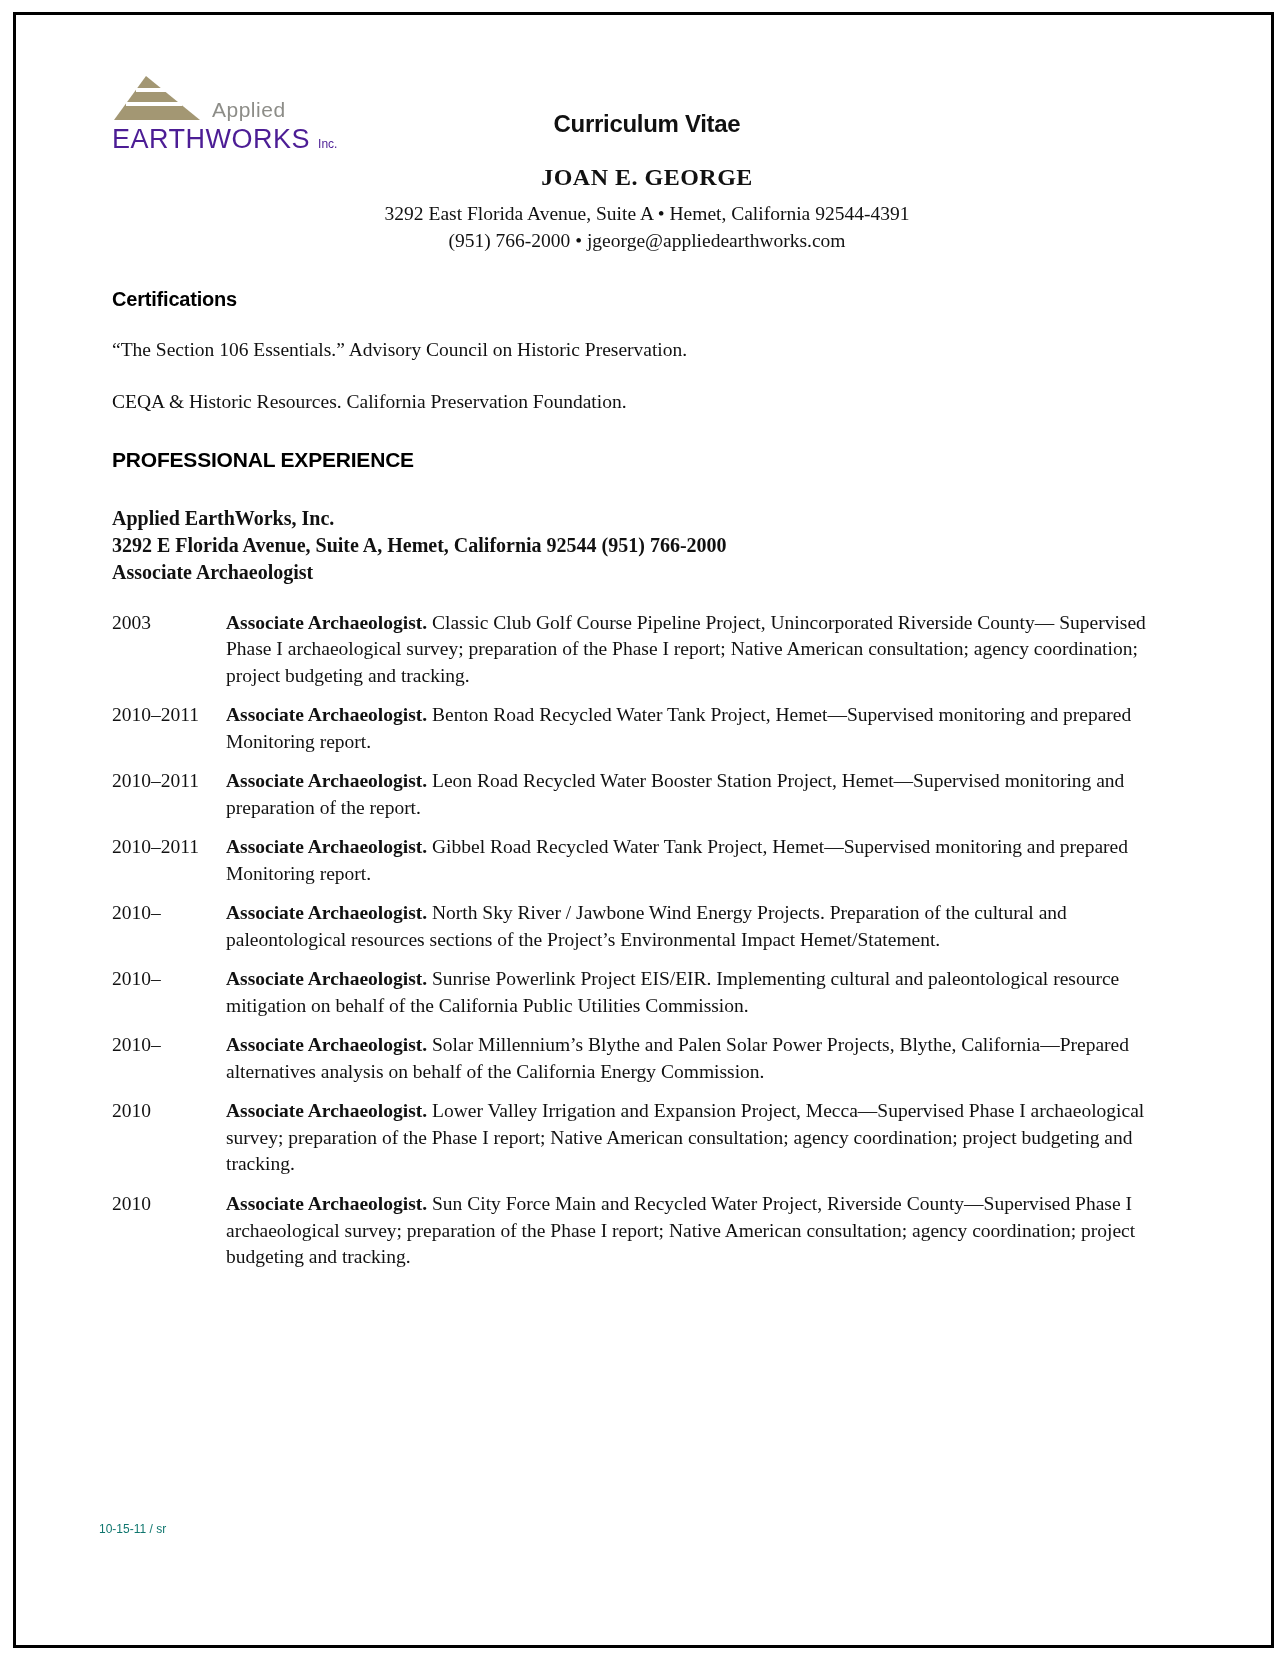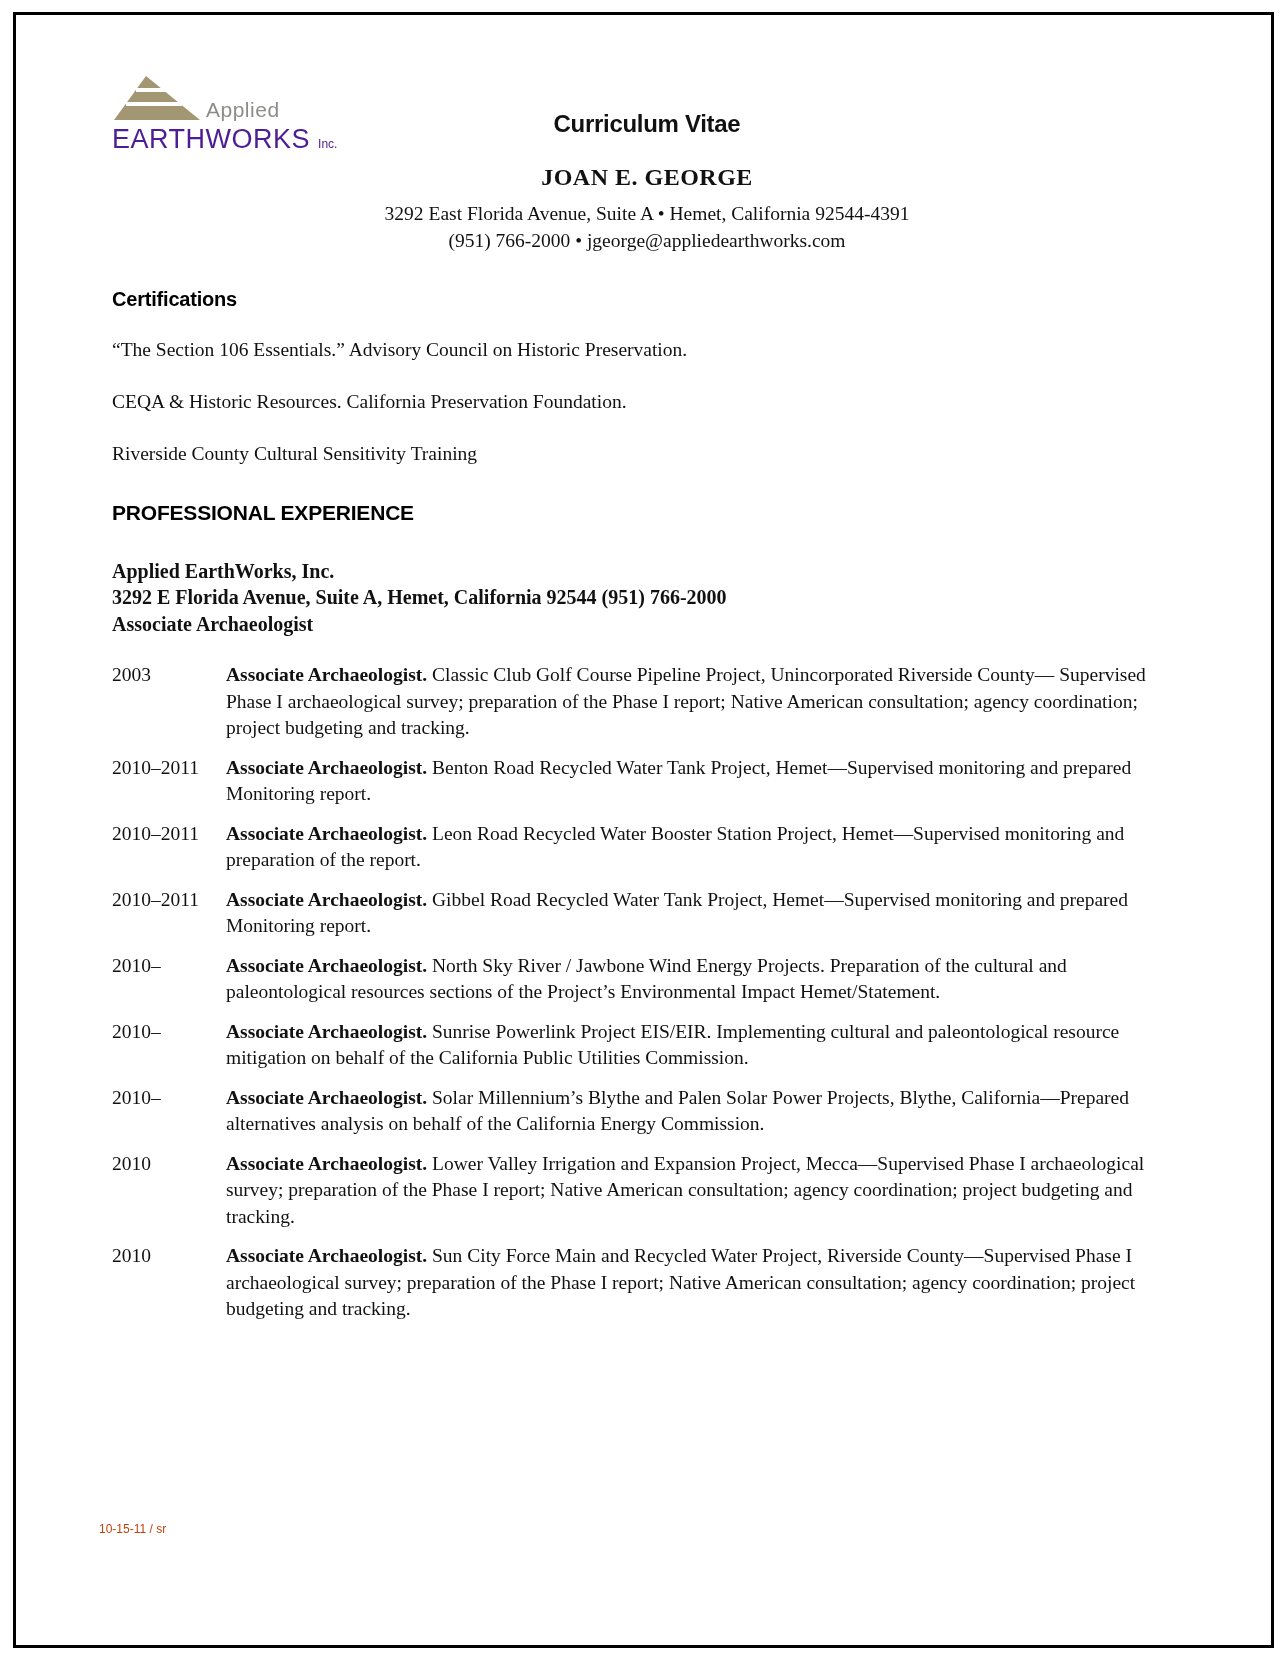--- a/index.html
+++ b/index.html
@@ -26,21 +26,21 @@
     padding: 52px 92px 0 99px;
   }
 
   
   .header-zone { position: relative; min-height: 100px; }
   .logo {
     position: absolute;
     left: 0; top: 10px;
     width: 205px;
   }
-  .logo-top { display: flex; align-items: flex-end; gap: 6px; }
+  .logo-top { display: flex; align-items: flex-end; gap: 12px; }
   .logo-applied {
     font-family: "Liberation Sans", sans-serif;
     color: #8d8d88;
     font-size: 21px;
     letter-spacing: 0.5px;
     padding-bottom: 2px;
   }
   .logo-bottom {
     font-family: "Liberation Sans", sans-serif;
     color: #4c1d95;
@@ -120,21 +120,21 @@
   .entry-text { flex: 1; }
   .entry-role { font-weight: 700; }
 
   
   .footer-note {
     position: absolute;
     left: 99px;
     bottom: 126px;
     font-family: "Liberation Sans", sans-serif;
     font-size: 12px;
-    color: #c2410c;
+    color: #0f766e;
   }
 </style>
 </head>
 <body>
 
 <div class="page">
   <div class="border-frame"></div>
   <div class="content">
 
     <div class="header-zone">
@@ -160,21 +160,20 @@
       <div class="person-name">JOAN E. GEORGE</div>
       <div class="person-address">3292 East Florida Avenue, Suite A • Hemet, California 92544-4391</div>
       <div class="person-contact">(951) 766-2000 • jgeorge@appliedearthworks.com</div>
     </div>
 
 
     <div class="sec-certs">
       <div class="h-sans">Certifications</div>
       <p class="cert-line">“The Section 106 Essentials.”  Advisory Council on Historic Preservation.</p>
       <p class="cert-line">CEQA &amp; Historic Resources. California Preservation Foundation.</p>
-      <p class="cert-line">Riverside County Cultural Sensitivity Training</p>
     </div>
 
     <div class="sec-exp">
       <div class="h-sans">PROFESSIONAL EXPERIENCE</div>
 
       <div class="employer-block">
         <div>Applied EarthWorks, Inc.</div>
         <div>3292 E Florida Avenue, Suite A, Hemet, California 92544 (951) 766-2000</div>
         <div>Associate Archaeologist</div>
       </div>

